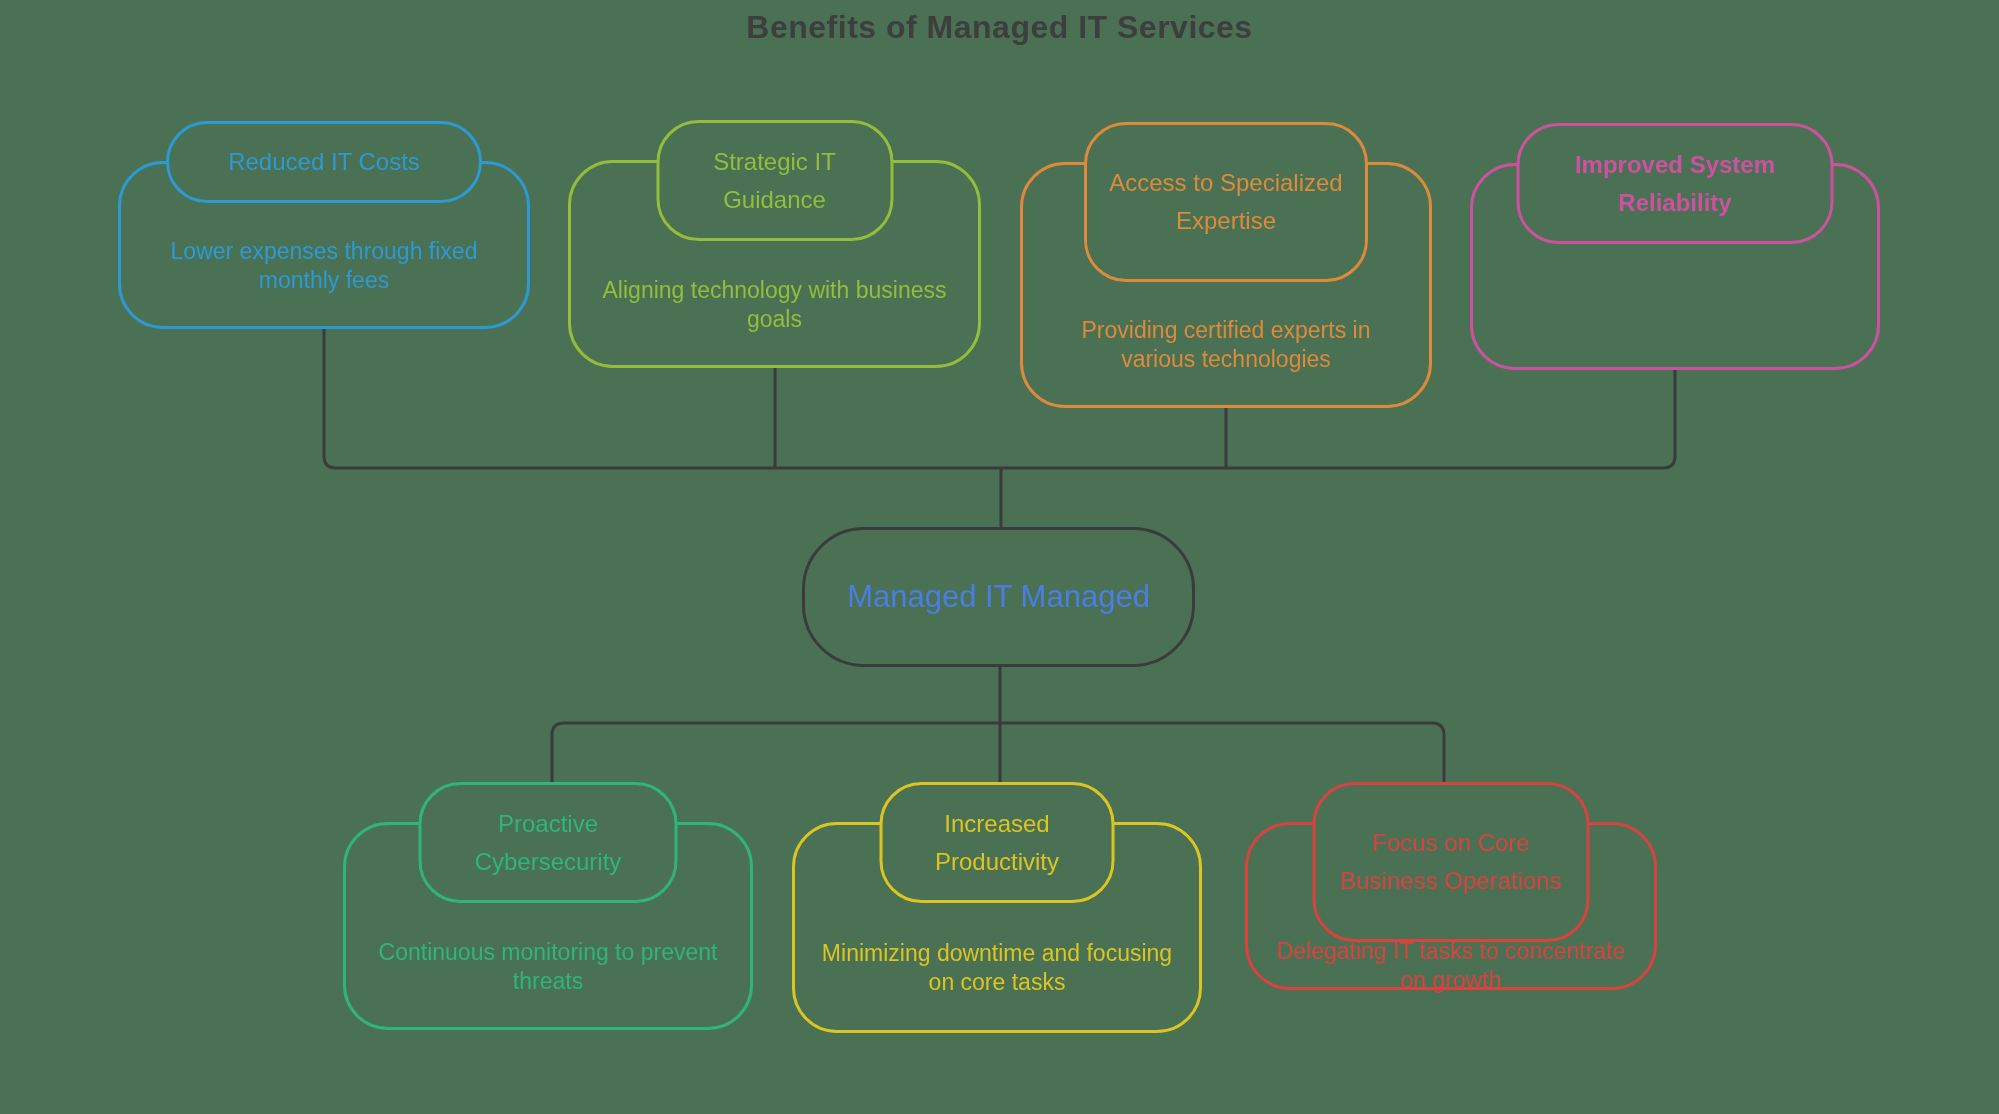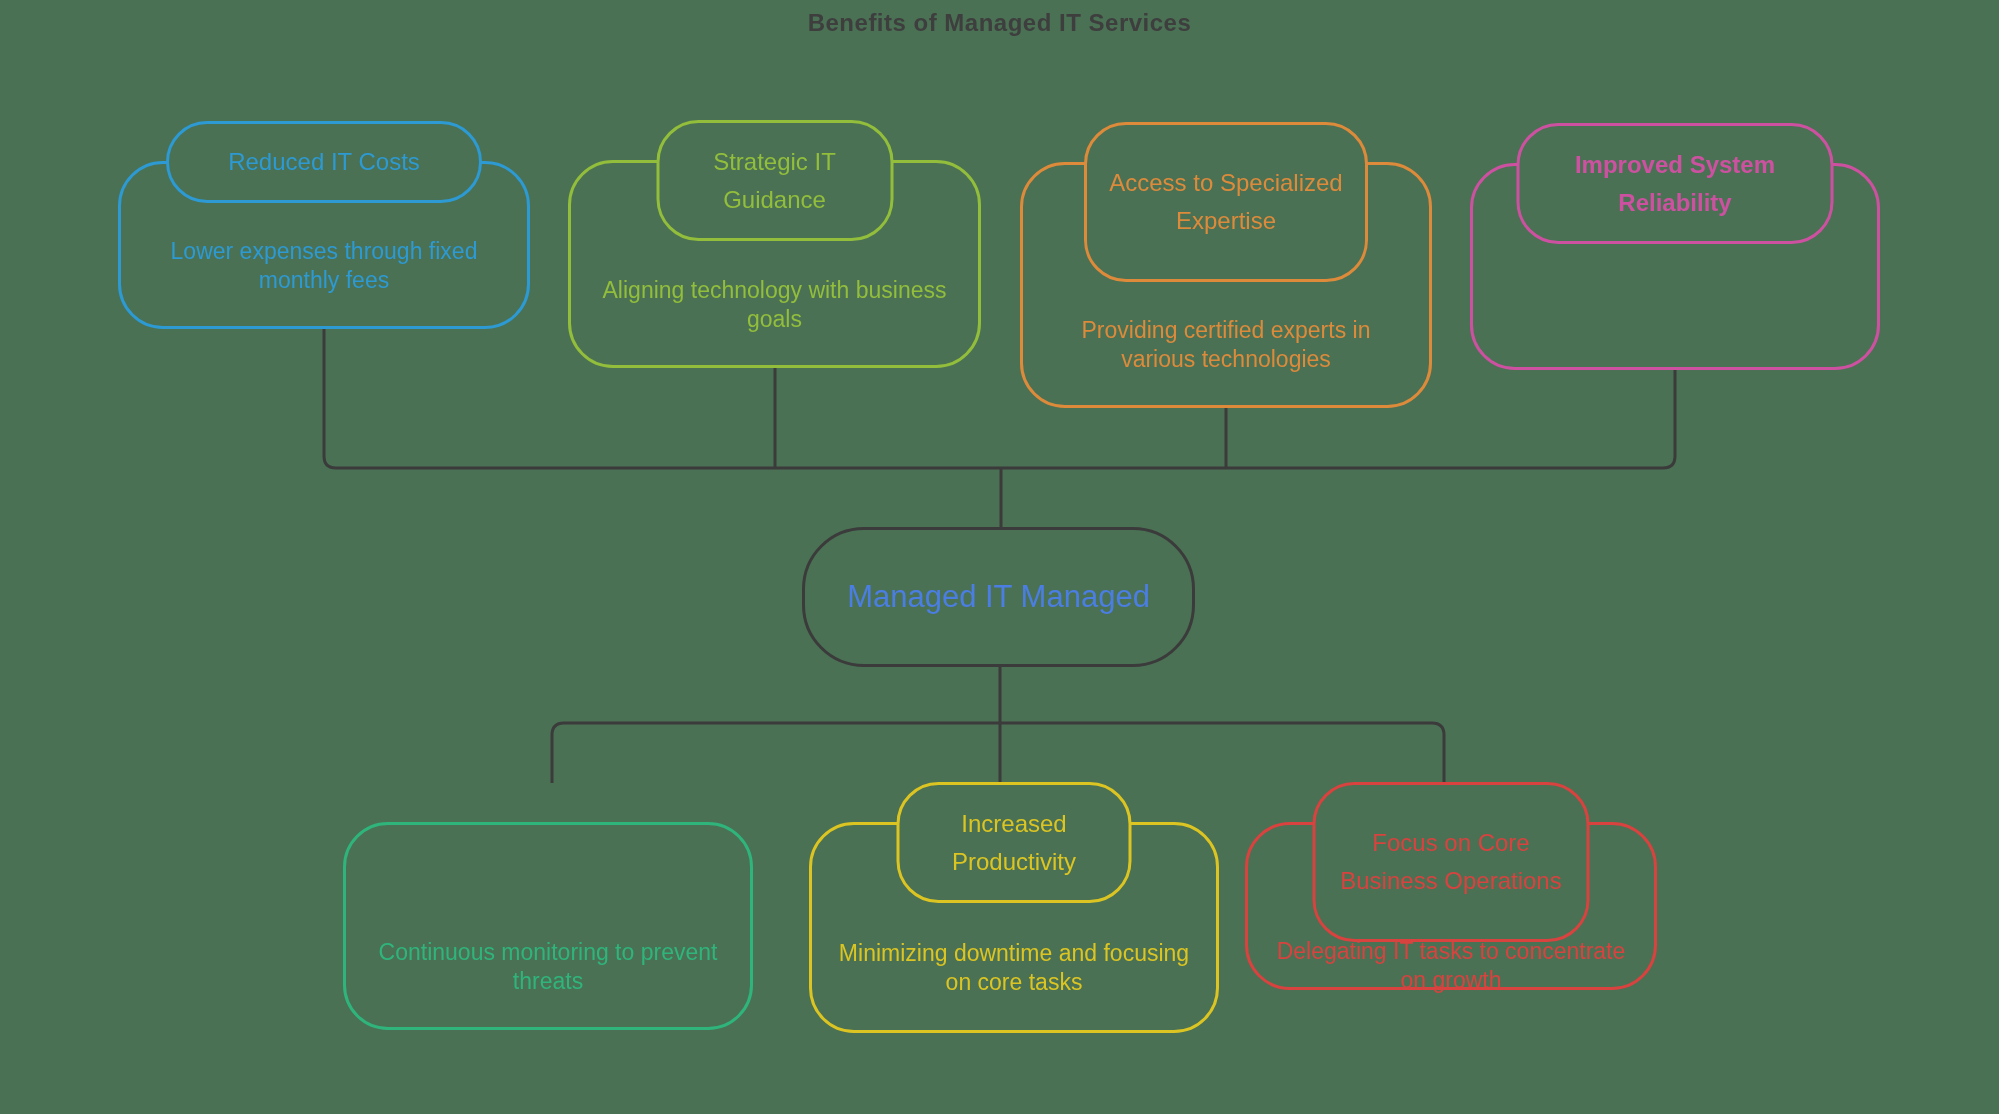--- a/index.html
+++ b/index.html
@@ -12,21 +12,21 @@
     width:1999px;height:1114px;
     background:var(--bg,#4A7154);
     overflow:hidden;
   }
   #connectors{position:absolute;left:0;top:0;z-index:1;}
   #connectors path{fill:none;stroke:var(--line,#3B3B3B);stroke-width:3;}
 
   .page-title{
     position:absolute;left:0;top:9px;width:100%;
     text-align:center;
-    font-size:24px;font-weight:bold;letter-spacing:.5px;
+    font-size:32px;font-weight:bold;letter-spacing:.5px;
     color:var(--title-color,#3E3E3E);
     z-index:3;
   }
 
   .node{position:absolute;z-index:2;}
   .node .outer{
     position:absolute;left:0;top:40px;right:0;bottom:0;
     border:3px solid var(--c);
     border-radius:45px;
     box-sizing:border-box;
@@ -112,24 +112,27 @@
       <span>Improved System Reliability</span>
     </div>
   </div>
 
   <div class="center-node">
     <span>Managed IT Managed</span>
   </div>
 
   <div class="node" style="left: 343px; top: 782px; width: 410px; height: 248px; --c: #2FB57C;">
     <div class="outer"></div>
+    <div class="pill" style="width:259px;height:121px;">
+      <span>Proactive Cybersecurity</span>
+    </div>
     <div class="body-text" style="top:121px;">Continuous monitoring to prevent threats</div>
   </div>
 
-  <div class="node" style="left: 792px; top: 782px; width: 410px; height: 251px; margin-left: 17px; --c: #DCC522;">
+  <div class="node" style="left: 792px; top: 782px; width: 410px; height: 251px; --c: #DCC522;">
     <div class="outer"></div>
     <div class="pill" style="width:235px;height:121px;">
       <span>Increased Productivity</span>
     </div>
     <div class="body-text" style="top:121px;">Minimizing downtime and focusing on core tasks</div>
   </div>
 
   <div class="node" style="left: 1245px; top: 782px; width: 412px; height: 208px; --c: #D8423F;">
     <div class="outer"></div>
     <div class="pill" style="width:277px;height:160px;">

